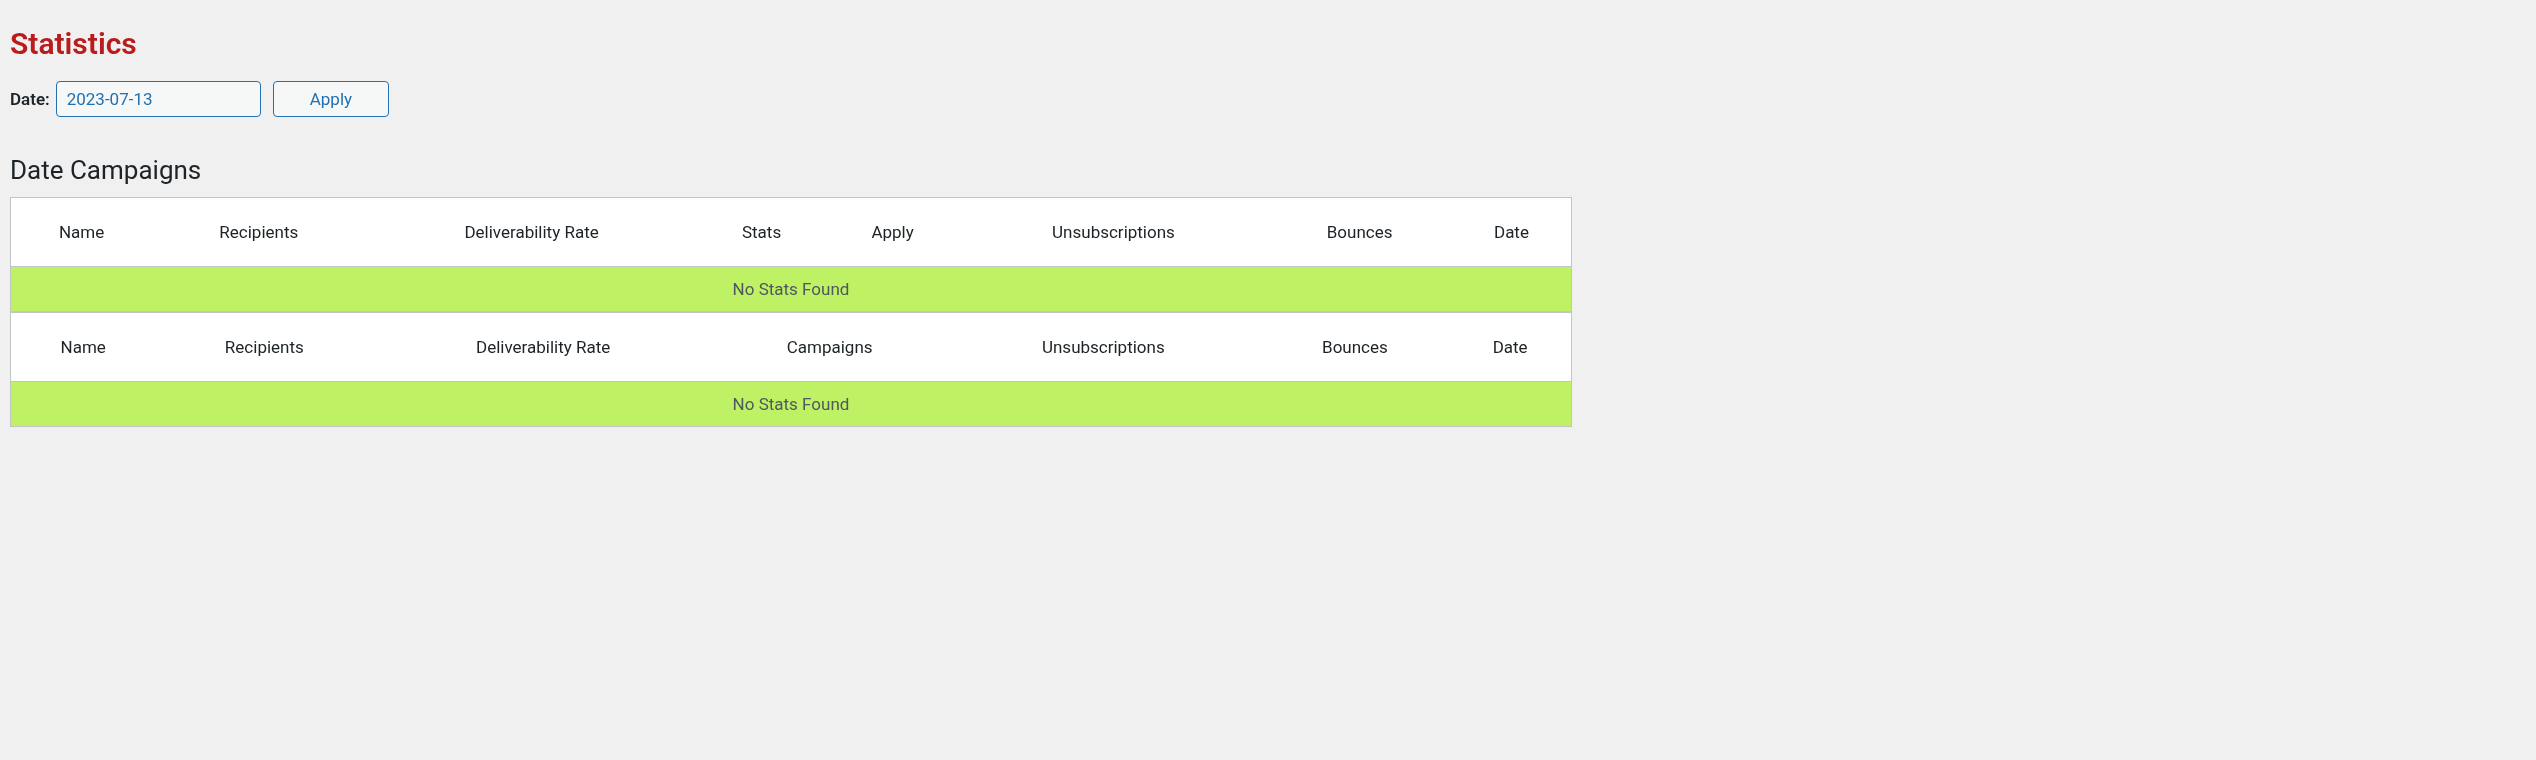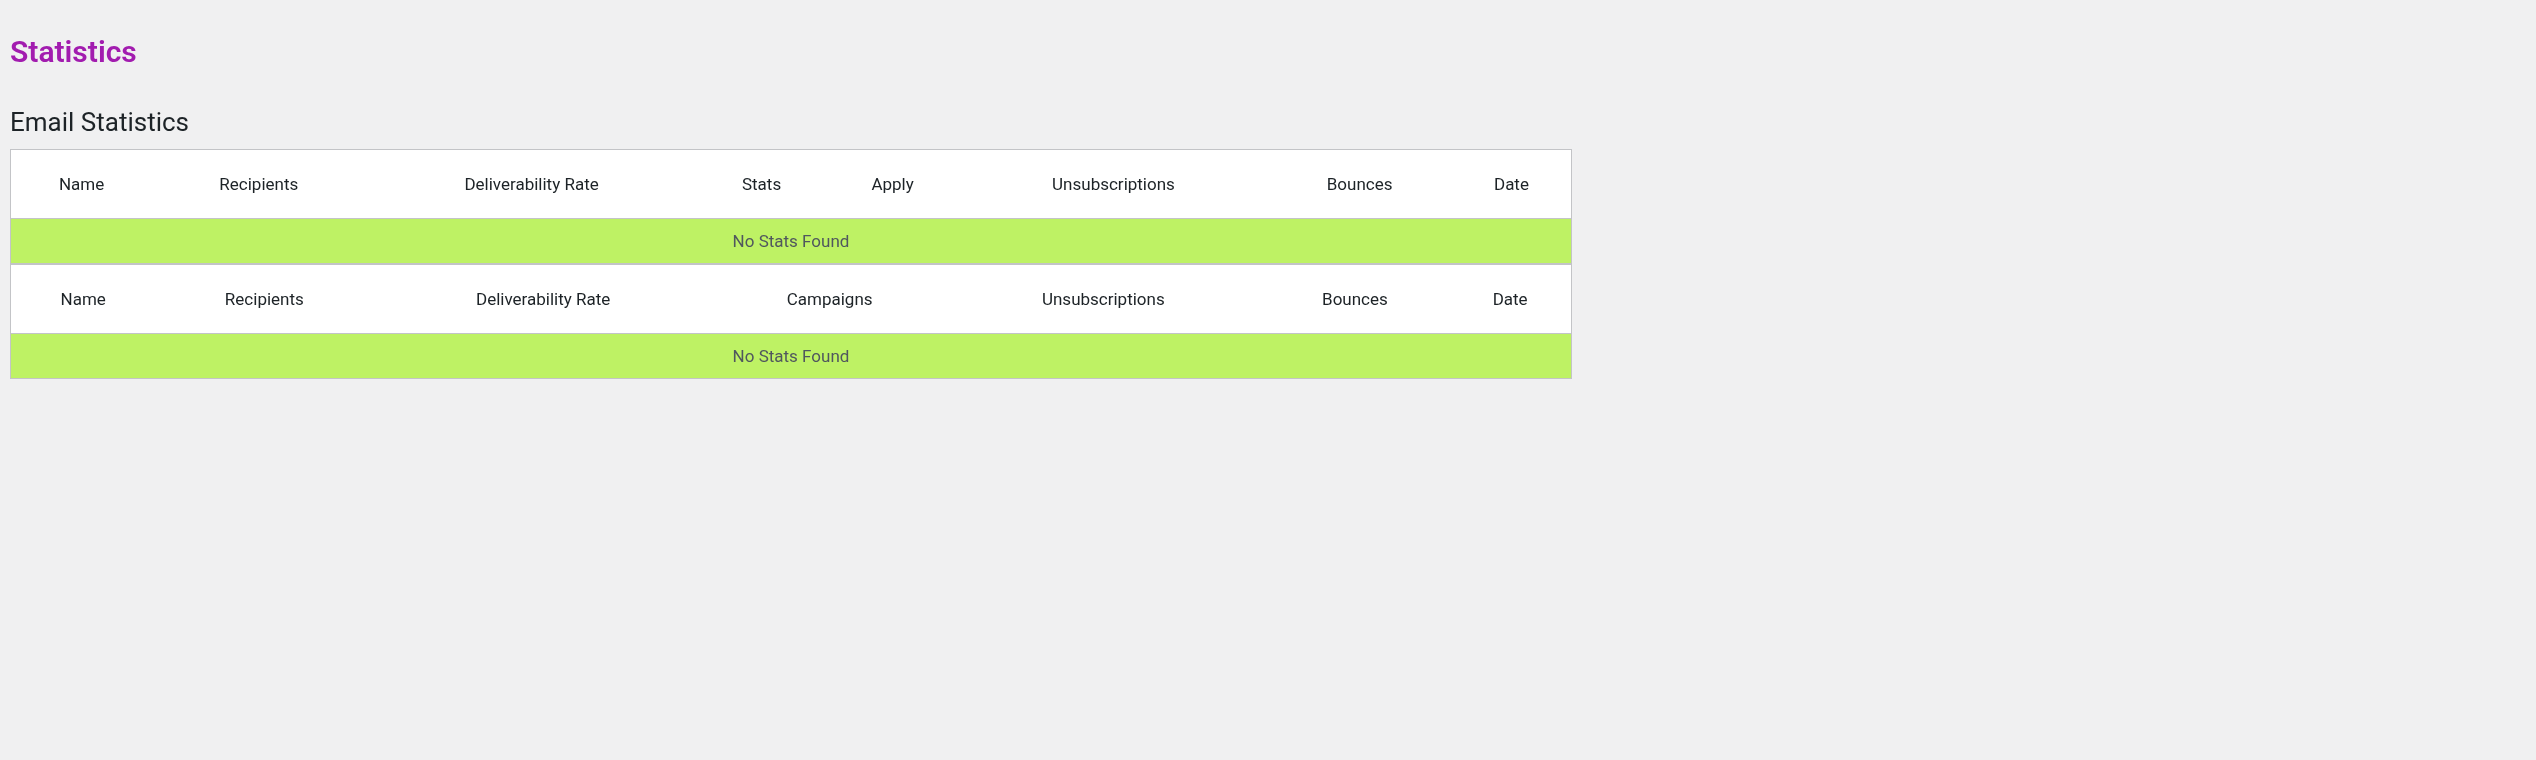--- a/index.html
+++ b/index.html
@@ -13,23 +13,23 @@
       color: #1d2327;
       padding: 10px;
       width: 2536px;
     }
     .wrap {
       width: 1562px;
     }
     h1 {
       font-size: 30px;
       font-weight: 600;
-      color: #a21caf;
+      color: #b91c1c;
       margin-bottom: 20px;
-      margin-top: 24px;
+      margin-top: 16px;
     }
     h2 {
       font-size: 26px;
       font-weight: 400;
       color: #1d2327;
       margin-top: 38px;
       margin-bottom: 12px;
     }
     .date-row {
       display: flex;
@@ -92,22 +92,27 @@
     .empty-row td {
       color: #50575e;
     }
   </style>
 </head>
 <body>
 
 <div class="wrap">
   <h1>Statistics</h1>
 
+  <div class="date-row">
+    <span class="date-label">Date:</span>
+    <input type="text" class="date-input" value="2023-07-13" style="">
+    <button class="apply-button">Apply</button>
+  </div>
 
-  <h2>Email Statistics</h2>
+  <h2>Date Campaigns</h2>
   <table>
     <thead>
       <tr>
         <th>Name</th>
         <th>Recipients</th>
         <th>Deliverability Rate</th>
         <th>Stats</th>
         <th>Apply</th>
         <th>Unsubscriptions</th>
         <th>Bounces</th>

